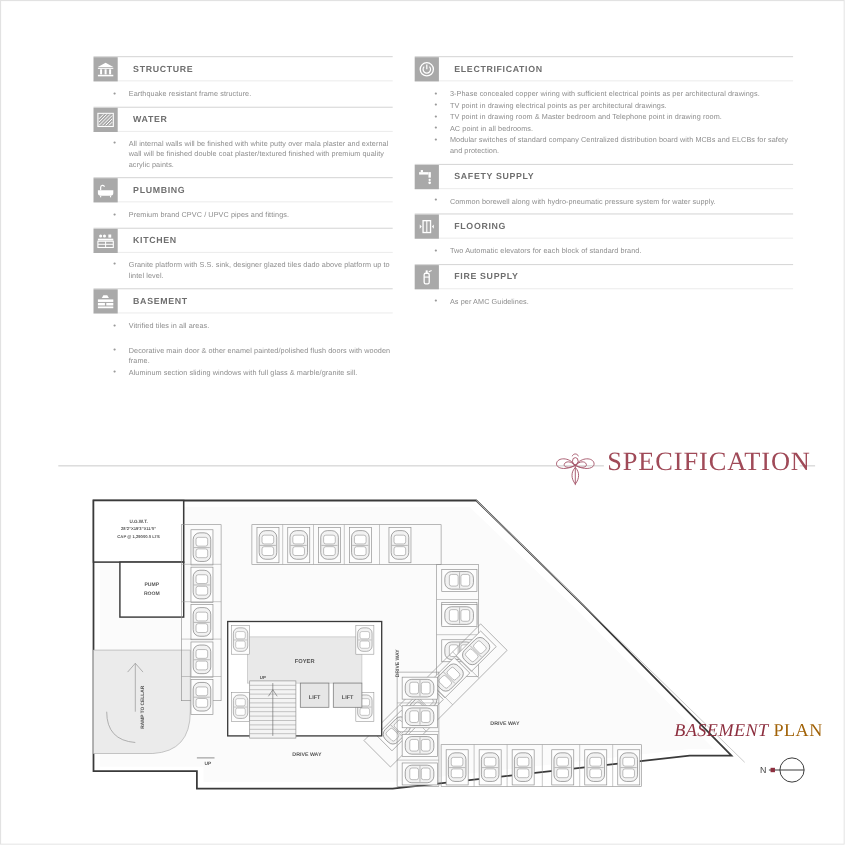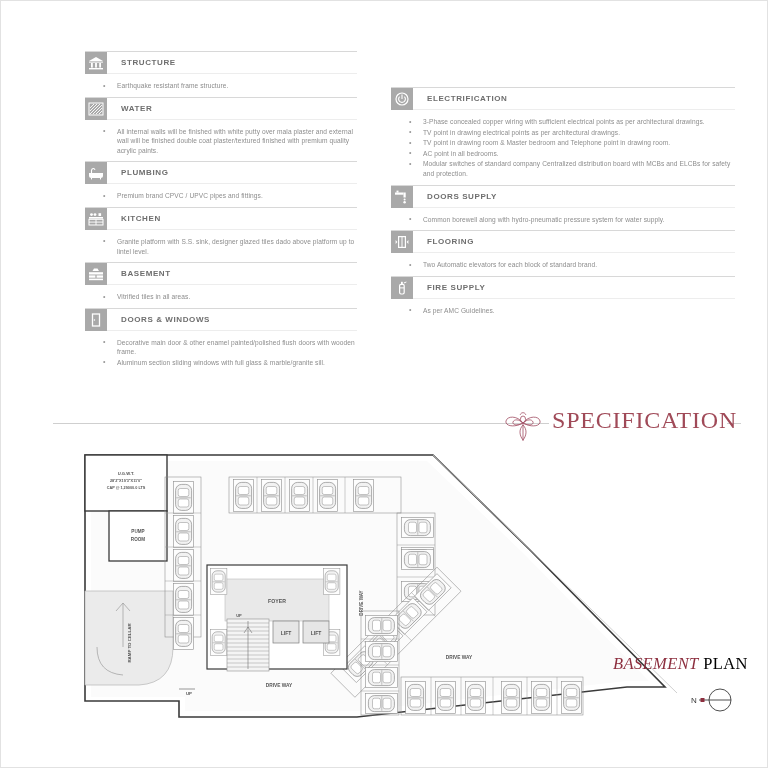--- a/index.html
+++ b/index.html
@@ -18,21 +18,21 @@
   }
 
   
   .spec-cols {
     position: absolute;
     top: 50px; left: 0; right: 0;
     height: 345px;
   }
   .col { position: absolute; top: 0; }
   .col-left  { left: 84px;  width: 272px; }
-  .col-right { left: 390px; width: 344px; margin-top: 36px; }
+  .col-right { left: 376px; width: 344px; }
 
   .spec-block { margin-bottom: 6px; }
 
   .spec-head {
     position: relative;
     display: flex;
     align-items: stretch;
     border-top: 1px solid #d8d8d8;
     border-bottom: 1px solid #ededed;
     height: 23px;
@@ -109,21 +109,21 @@
   
   .bp-label {
     position: absolute;
     left: 612px; top: 653px;
     font-family: "Liberation Serif", serif;
     font-size: 16.5px;
     letter-spacing: 0.4px;
     white-space: nowrap;
   }
   .bp-label .w1 { color: #8d2f3f; font-style: italic; }
-  .bp-label .w2 { color: #000000; }
+  .bp-label .w2 { color: #a16207; }
   .compass {
     position: absolute;
     left: 688px; top: 686px;
     width: 48px; height: 26px;
   }
 
   
   .plan {
     position: absolute;
     left: 60px; top: 450px;
@@ -232,29 +232,20 @@
             </svg>
           </span>
           <span class="spec-title">BASEMENT</span>
         </div>
         <ul class="spec-items">
           <li>Vitrified tiles in all areas.</li>
         </ul>
       </div>
 
       <div class="spec-block">
-        <div class="spec-head">
-          <span class="spec-icon">
-            <svg width="16" height="14" viewBox="0 0 16 14">
-              <rect x="4.5" y="1" width="7" height="12" fill="none" stroke="#fff" stroke-width="1.3"></rect>
-              <circle cx="6.4" cy="7" r="0.8" fill="#fff"></circle>
-            </svg>
-          </span>
-          <span class="spec-title">DOORS &amp; WINDOWS</span>
-        </div>
         <ul class="spec-items">
           <li>Decorative main door &amp; other enamel painted/polished flush doors with wooden frame.</li>
           <li>Aluminum section sliding windows with full glass &amp; marble/granite sill.</li>
         </ul>
       </div>
 
     </div>
 
     <div class="col col-right">
 
@@ -283,21 +274,21 @@
         <div class="spec-head">
           <span class="spec-icon">
             <svg width="16" height="14" viewBox="0 0 16 14">
               <rect x="1" y="2.5" width="8.5" height="2.2" fill="#fff"></rect>
               <rect x="9.5" y="2.5" width="2.2" height="5" fill="#fff"></rect>
               <rect x="2.5" y="0.6" width="2" height="2" fill="#fff"></rect>
               <circle cx="10.6" cy="9.6" r="1" fill="#fff"></circle>
               <circle cx="10.6" cy="12.2" r="1.2" fill="#fff"></circle>
             </svg>
           </span>
-          <span class="spec-title">DOORS SUPPLY</span>
+          <span class="spec-title">SAFETY SUPPLY</span>
         </div>
         <ul class="spec-items">
           <li>Common borewell along with hydro-pneumatic pressure system for water supply.</li>
         </ul>
       </div>
 
       <div class="spec-block">
         <div class="spec-head">
           <span class="spec-icon">
             <svg width="16" height="14" viewBox="0 0 16 14">

